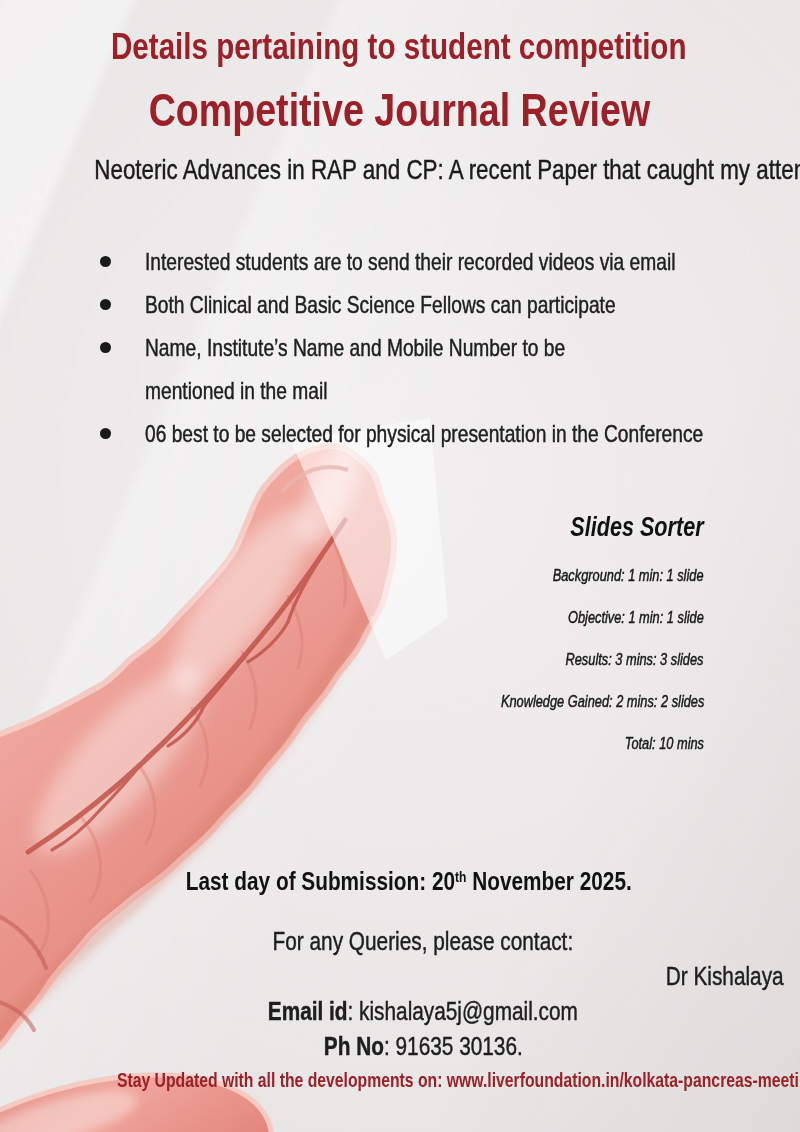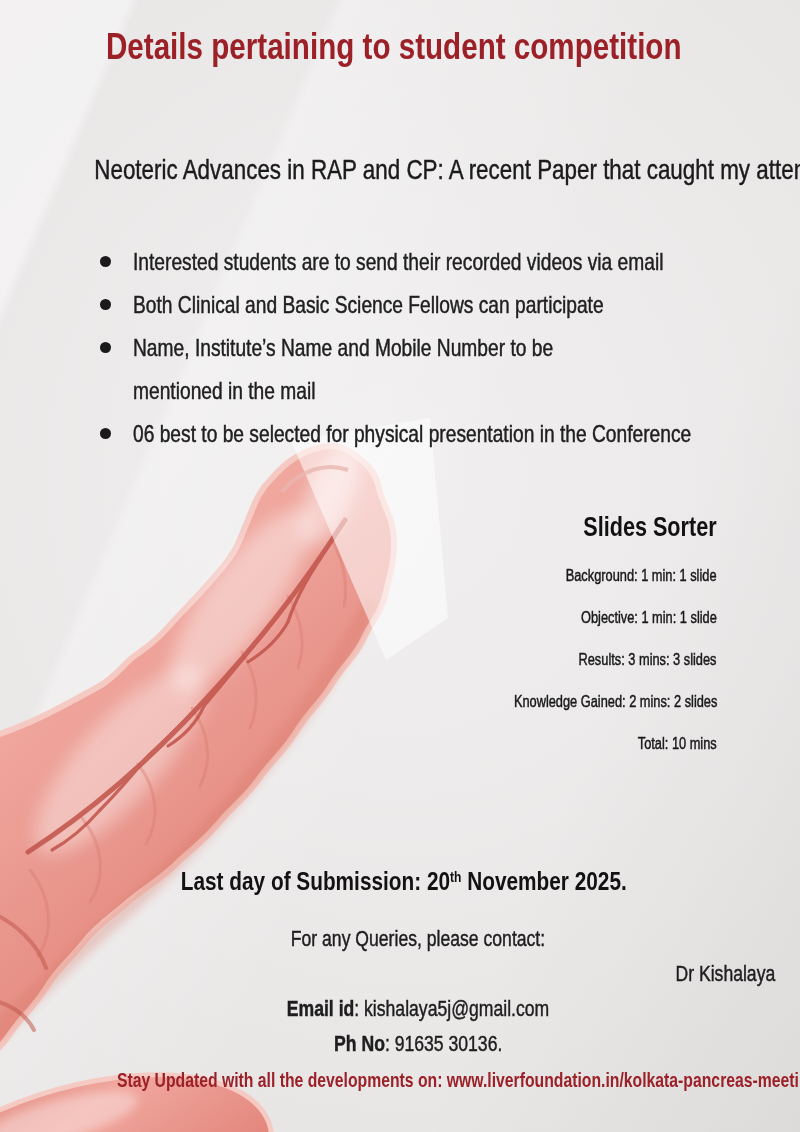--- a/index.html
+++ b/index.html
@@ -7,46 +7,46 @@
     position:relative;width:800px;height:1132px;overflow:hidden;
     font-family:"Liberation Sans",sans-serif;
     background-color:#e9e6e6;
     background-image:
       linear-gradient(113deg, rgba(255,255,255,.45) 10%, rgba(255,255,255,0) 11%),
       linear-gradient(113deg, rgba(255,255,255,0) 26%, rgba(255,255,255,.30) 27%, rgba(255,255,255,0) 54%),
       linear-gradient(293deg, rgba(0,0,0,.045) 0%, rgba(0,0,0,0) 30%),
       radial-gradient(130% 100% at 50% 42%, rgba(255,255,255,.35) 0%, rgba(216,212,212,.4) 100%);
   }
   .layer{position:absolute;left:0;top:0;}
-  .txt{position:absolute;left:0;right:12px;text-align:center;}
+  .txt{position:absolute;left:0;right:2px;text-align:center;}
   .cn{display:inline-block;transform:scaleX(.8);white-space:nowrap;}
   .or-c{transform-origin:50% 50%;}
   .or-r{transform-origin:100% 50%;}
   .or-l{transform-origin:0 50%;}
   .semi{-webkit-text-stroke:.45px currentColor;}
   .red{color:#9b2027;}
 
   .title1{top:26px;font-size:37px;font-weight:700;}
   .title2{top:82px;font-size:47px;font-weight:700;}
   .subtitle{top:154px;font-size:28px;font-weight:400;color:#1b1b1b;}
 
   .bullets{position:absolute;left:100px;top:240px;width:660px;list-style:none;margin:0;padding:0;}
-  .bullets li{display:flex;gap:22px;line-height:43px;font-size:24px;color:#202020;}
+  .bullets li{display:flex;gap:34px;line-height:43px;font-size:24px;color:#202020;}
   .dot{flex:0 0 11px;width:11px;height:11px;border-radius:50%;background:#1a1a1a;margin-top:16px;}
   .bwrap{white-space:normal;width:700px;line-height:43px;}
 
-  .slides{position:absolute;right:83px;top:512px;text-align:right;}
+  .slides{position:absolute;right:96px;top:512px;text-align:right;font-style:italic;}
   .slides-title{font-size:27px;font-weight:700;color:#111;margin-bottom:12px;}
   .slides-list{list-style:none;margin:0;padding:0;}
   .slides-list li{font-size:16px;line-height:42px;color:#191919;}
 
   .lastday{top:866px;font-size:26px;font-weight:700;color:#121212;margin-left:20px;}
   .lastday sup{font-size:.58em;position:relative;top:-.5em;vertical-align:baseline;}
 
-  .contact-line{font-size:22px;color:#1e1e1e;padding-left:48px;}
+  .contact-line{font-size:26px;color:#1e1e1e;padding-left:48px;}
   .c1{top:926px;}
   .c2{top:961px;text-align:right;}
   .c3{top:996px;}
   .c4{top:1031px;}
   .blabel{font-weight:700;}
 
   .footer{top:1068px;font-size:21px;font-weight:700;}
   .cn-tight{display:inline-block;transform:scaleX(.75);transform-origin:50% 50%;white-space:nowrap;}
 </style>
 </head>
@@ -131,20 +131,23 @@
 
     <g>
       <ellipse cx="70" cy="1190" rx="210" ry="100" transform="rotate(-18 70 1190)" fill="url(#organGrad)" stroke="#f5cac3" stroke-width="5"></ellipse>
       <ellipse cx="60" cy="1120" rx="80" ry="20" transform="rotate(-15 60 1120)" fill="#ffffff" opacity="0.35" filter="url(#soft2)"></ellipse>
     </g>
   </svg>
 
   <div class="txt title1 red">
     <span class="cn or-c">Details pertaining to student competition</span>
   </div>
+  <div class="txt title2 red">
+    <span class="cn or-c">Competitive Journal Review</span>
+  </div>
   <div class="txt subtitle semi">
     <span class="cn or-c">Neoteric Advances in RAP and CP: A recent Paper that caught my attention!</span>
   </div>
 
   <ul class="bullets">
     <li>
       <span class="dot"></span>
       <span class="cn or-l semi">Interested students are to send their recorded videos via email</span>
     </li>
     <li>

